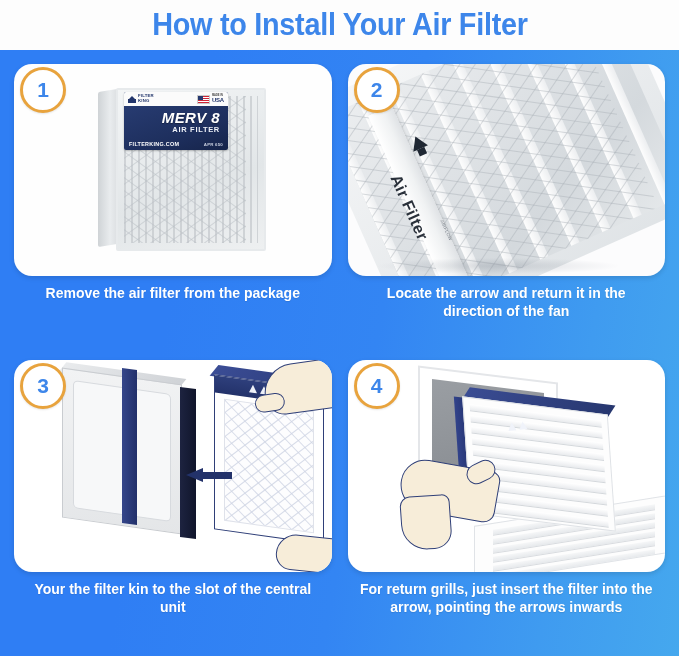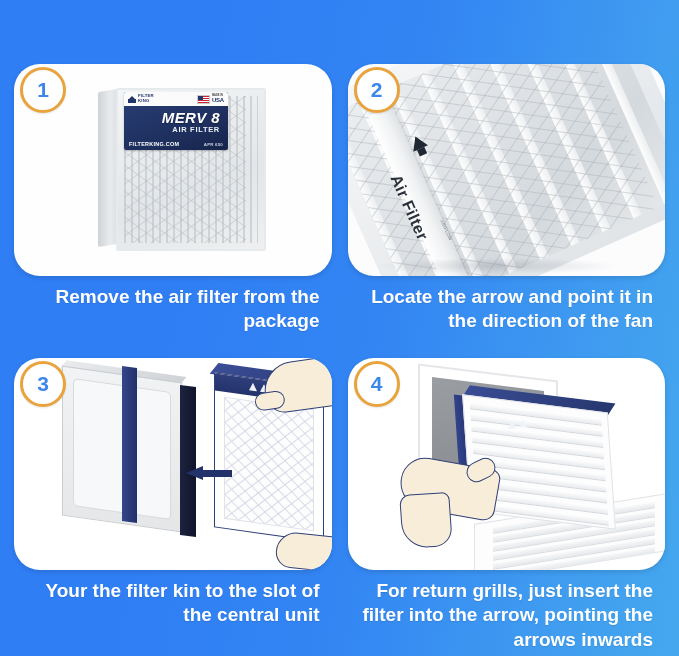--- a/index.html
+++ b/index.html
@@ -28,39 +28,39 @@
   
   .grid{
     position:absolute;left:0;top:50px;width:679px;height:606px;
     display:grid;grid-template-columns:1fr 1fr;grid-template-rows:1fr 1fr;
     column-gap:16px;row-gap:4px;
     padding:14px 14px 4px 14px;box-sizing:border-box;
   }
   .step{position:relative;display:flex;flex-direction:column;}
 
   .card{
-    position:relative;background:#ffffff;border-radius:26px;
+    position:relative;background:#ffffff;border-radius:18px;
     box-shadow:0 2px 5px rgba(0,0,0,.13);
     flex:0 0 auto;height:212px;overflow:hidden;
   }
   .card-inner{position:absolute;inset:0;overflow:hidden;border-radius:14px;}
 
   
   .badge{
     position:absolute;left:6px;top:3px;width:40px;height:40px;border-radius:50%;
     background:#ffffff;border:3px solid #e8a33d;
     display:flex;align-items:center;justify-content:center;
     color:#3d86ea;font-size:21px;font-weight:bold;z-index:40;
     box-shadow:0 1px 2px rgba(0,0,0,.10);
   }
 
   
   .caption{
-    color:#ffffff;font-size:19px;font-weight:bold;line-height:1.28;
-    text-align:right;padding:9px 12px 0 12px;
+    color:#ffffff;font-size:14px;font-weight:bold;line-height:1.28;
+    text-align:center;padding:9px 12px 0 12px;
     text-shadow:0 1px 1px rgba(0,0,0,.10);
   }
 
   
   .p1{background:#fefefe;}
   .filter-photo{
     position:absolute;left:84px;top:24px;width:168px;height:163px;
   }
   .f-depth{
     position:absolute;left:0;top:4px;width:22px;height:155px;
@@ -330,20 +330,23 @@
     position:absolute;left:118px;top:102px;width:28px;height:18px;
     background:#f7edd9;border:1.5px solid #2f3f78;border-radius:14px;
     transform:rotate(-26deg);z-index:5;
   }
 </style>
 </head>
 <body>
 
 <div id="infographic">
 
+  <div class="title-band">
+    <div class="title-text">How to Install Your Air Filter</div>
+  </div>
 
   <div class="grid">
 
     <div class="step">
       <div class="card p1">
         <div class="card-inner">
 
           <div class="filter-photo">
             <div class="f-depth"></div>
             <div class="f-face">
@@ -516,21 +519,21 @@
             </div>
             <div class="c-rail"></div>
             <div class="rail-arrow"></div>
             <div class="rail-text">Air Filter</div>
             <div class="rail-sub">AIRFLOW</div>
             <div class="c-shadow"></div>
           </div>
         </div>
       </div>
       <div class="badge">2</div>
-      <div class="caption">Locate the arrow and point it in the direction of the fan</div>
+      <div class="caption">Locate the arrow and return it in the direction of the fan</div>
     </div>
 
     <div class="step">
       <div class="card p3">
         <div class="card-inner">
           <div class="ill">
             <div class="unit-top"></div>
             <div class="unit-body">
               <div class="unit-inner"></div>
             </div>

